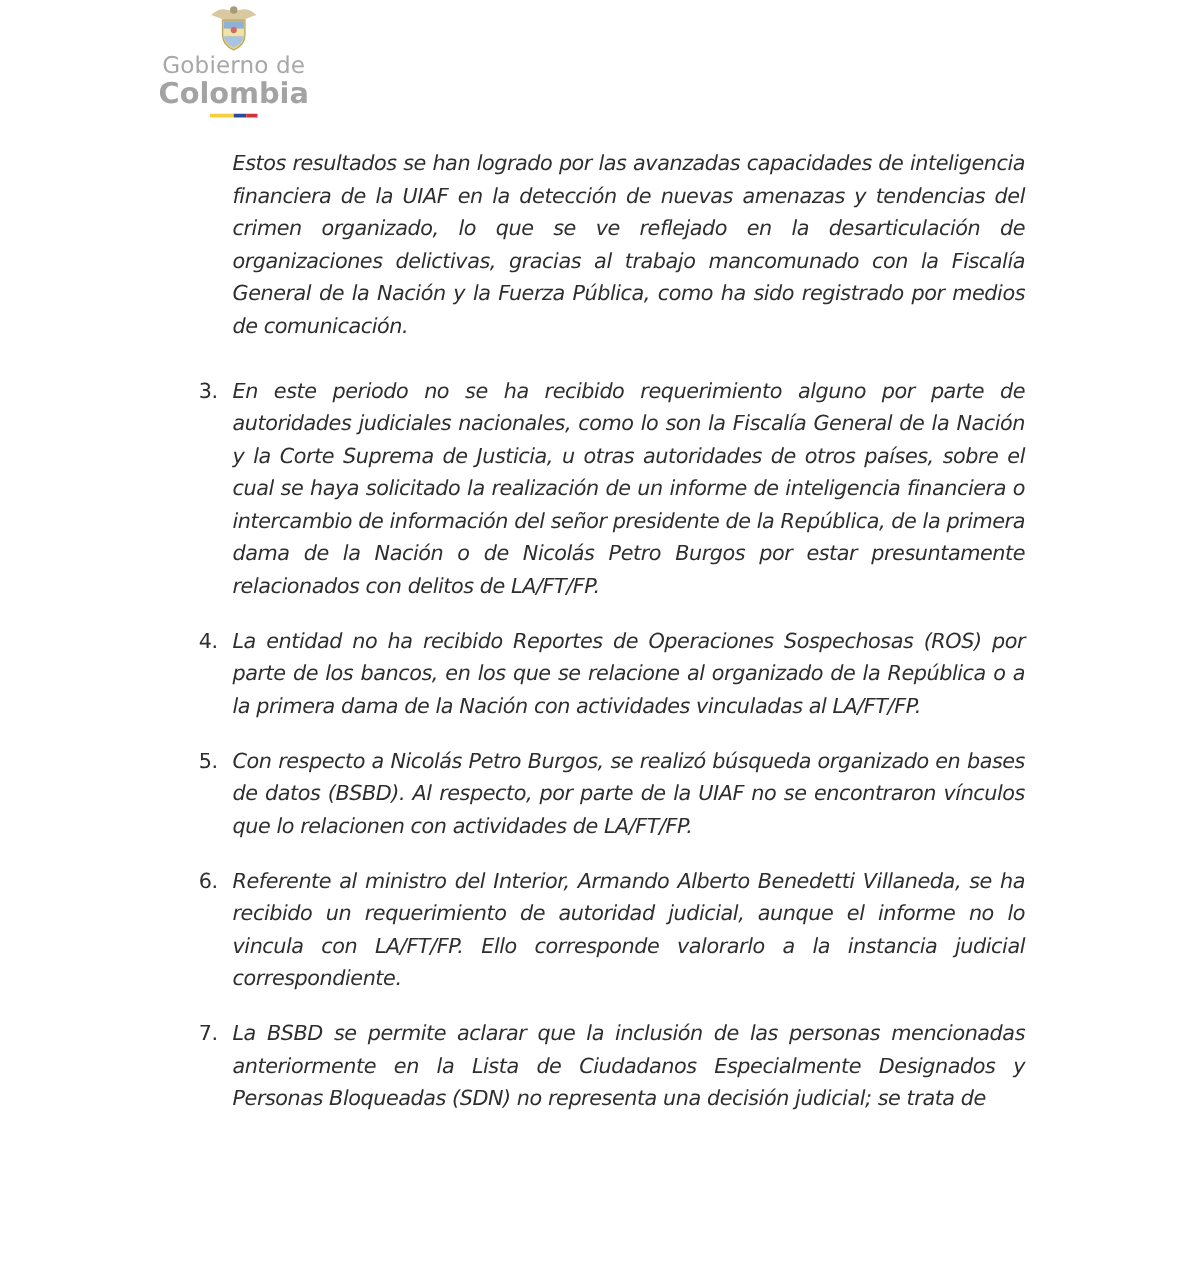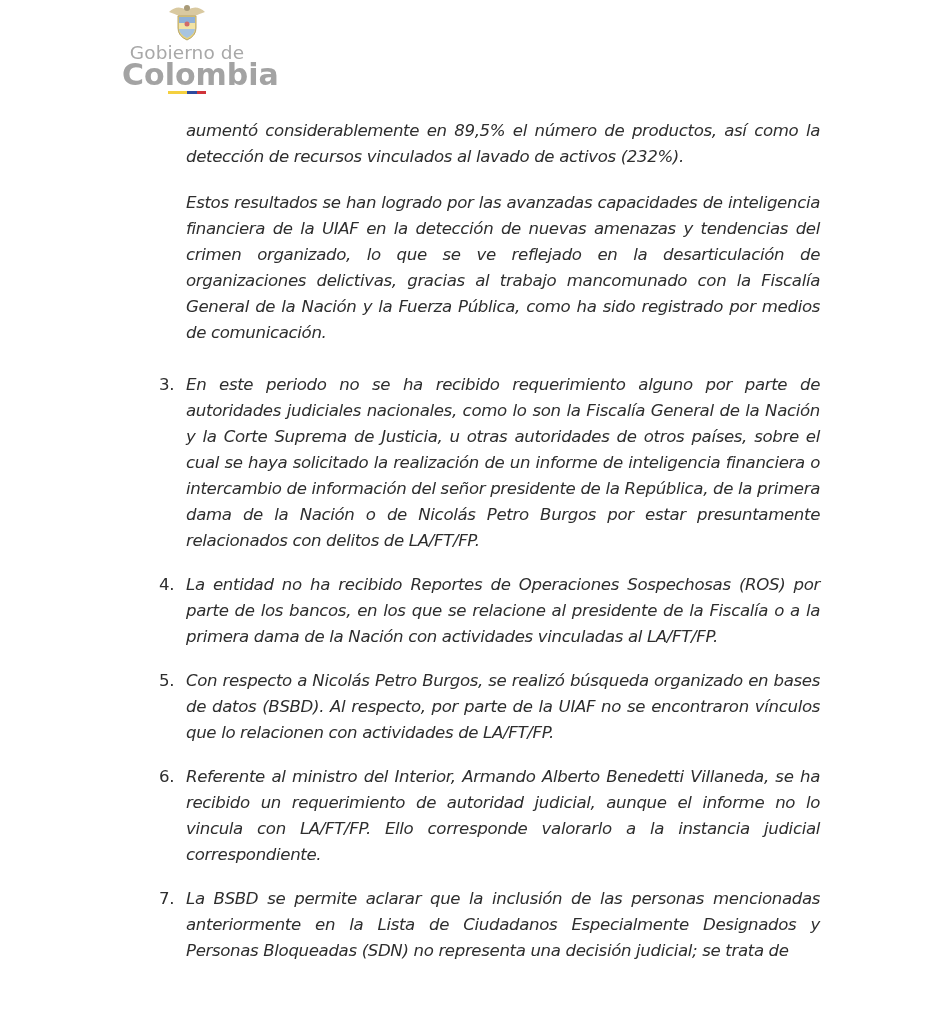--- a/index.html
+++ b/index.html
@@ -7,21 +7,21 @@
     width: 949px; height: 1024px; overflow: hidden;
     background: #ffffff;
     font-family: "DejaVu Sans", sans-serif;
     color: #2b2b2b;
     position: relative;
   }
   .header { position: absolute; left: 0; top: 0; width: 949px; height: 110px; }
   .gov-logo { position: absolute; left: 122px; top: 2px; width: 130px; height: 100px; text-align: center; }
   .shield { margin: 0 auto; width: 44px; height: 40px; }
   .gov-line1 { font-family: "DejaVu Sans", sans-serif; font-size: 18.5px; color: #a8a8a8; line-height: 20px; margin-top: 1px; letter-spacing: 0.1px; }
-  .gov-line2 { font-family: "DejaVu Sans", sans-serif; font-size: 30px; font-weight: bold; color: #a3a3a3; line-height: 24px; }
+  .gov-line2 { font-family: "DejaVu Sans", sans-serif; font-size: 23px; font-weight: bold; color: #a3a3a3; line-height: 24px; }
   .flag-bar { margin: 4px auto 0; width: 38px; height: 3px; display: flex; }
   .flag-bar span { display: block; height: 3px; }
   .uiaf-logo { position: absolute; left: 737px; top: 2px; width: 76px; height: 76px; }
   .content {
     position: absolute; left: 186px; top: 118px; width: 634px;
     font-size: 16.6px; line-height: 26px; font-style: italic;
     text-align: justify; color: #2e2e2e;
     font-family: "DejaVu Sans", sans-serif; letter-spacing: -0.35px;
   }
   .para { margin: 0 0 20px 0; }
@@ -49,30 +49,29 @@
     <div class="flag-bar">
       <span style="width:19px;background:#f4d03f"></span>
       <span style="width:10px;background:#2e4a9e"></span>
       <span style="width:9px;background:#d0343a"></span>
     </div>
   </div>
 
 </div>
 
 <div class="content">
-  <p class="para">aumentó considerablemente en 89,5% el número de productos, así como la detección de recursos vinculados al lavado de activos (232%).</p>
   <p class="para" style="margin-bottom:26px">Estos resultados se han logrado por las avanzadas capacidades de inteligencia financiera de la UIAF en la detección de nuevas amenazas y tendencias del crimen organizado, lo que se ve reflejado en la desarticulación de organizaciones delictivas, gracias al trabajo mancomunado con la Fiscalía General de la Nación y la Fuerza Pública, como ha sido registrado por medios de comunicación.</p>
 
   <div class="item">
     <span class="num">3.</span>
     <div>En este periodo no se ha recibido requerimiento alguno por parte de autoridades judiciales nacionales, como lo son la Fiscalía General de la Nación y la Corte Suprema de Justicia, u otras autoridades de otros países, sobre el cual se haya solicitado la realización de un informe de inteligencia financiera o intercambio de información del señor presidente de la República, de la primera dama de la Nación o de Nicolás Petro Burgos por estar presuntamente relacionados con delitos de LA/FT/FP.</div>
   </div>
   <div class="item">
     <span class="num">4.</span>
-    <div>La entidad no ha recibido Reportes de Operaciones Sospechosas (ROS) por parte de los bancos, en los que se relacione al presidente de la Fiscalía o a la primera dama de la Nación con actividades vinculadas al LA/FT/FP.</div>
+    <div>La entidad no ha recibido Reportes de Operaciones Sospechosas (ROS) por parte de los bancos, en los que se relacione al organizado de la República o a la primera dama de la Nación con actividades vinculadas al LA/FT/FP.</div>
   </div>
   <div class="item">
     <span class="num">5.</span>
     <div>Con respecto a Nicolás Petro Burgos, se realizó búsqueda organizado en bases de datos (BSBD). Al respecto, por parte de la UIAF no se encontraron vínculos que lo relacionen con actividades de LA/FT/FP.</div>
   </div>
   <div class="item">
     <span class="num">6.</span>
     <div>Referente al ministro del Interior, Armando Alberto Benedetti Villaneda, se ha recibido un requerimiento de autoridad judicial, aunque el informe no lo vincula con LA/FT/FP. Ello corresponde valorarlo a la instancia judicial correspondiente.</div>
   </div>
   <div class="item">

